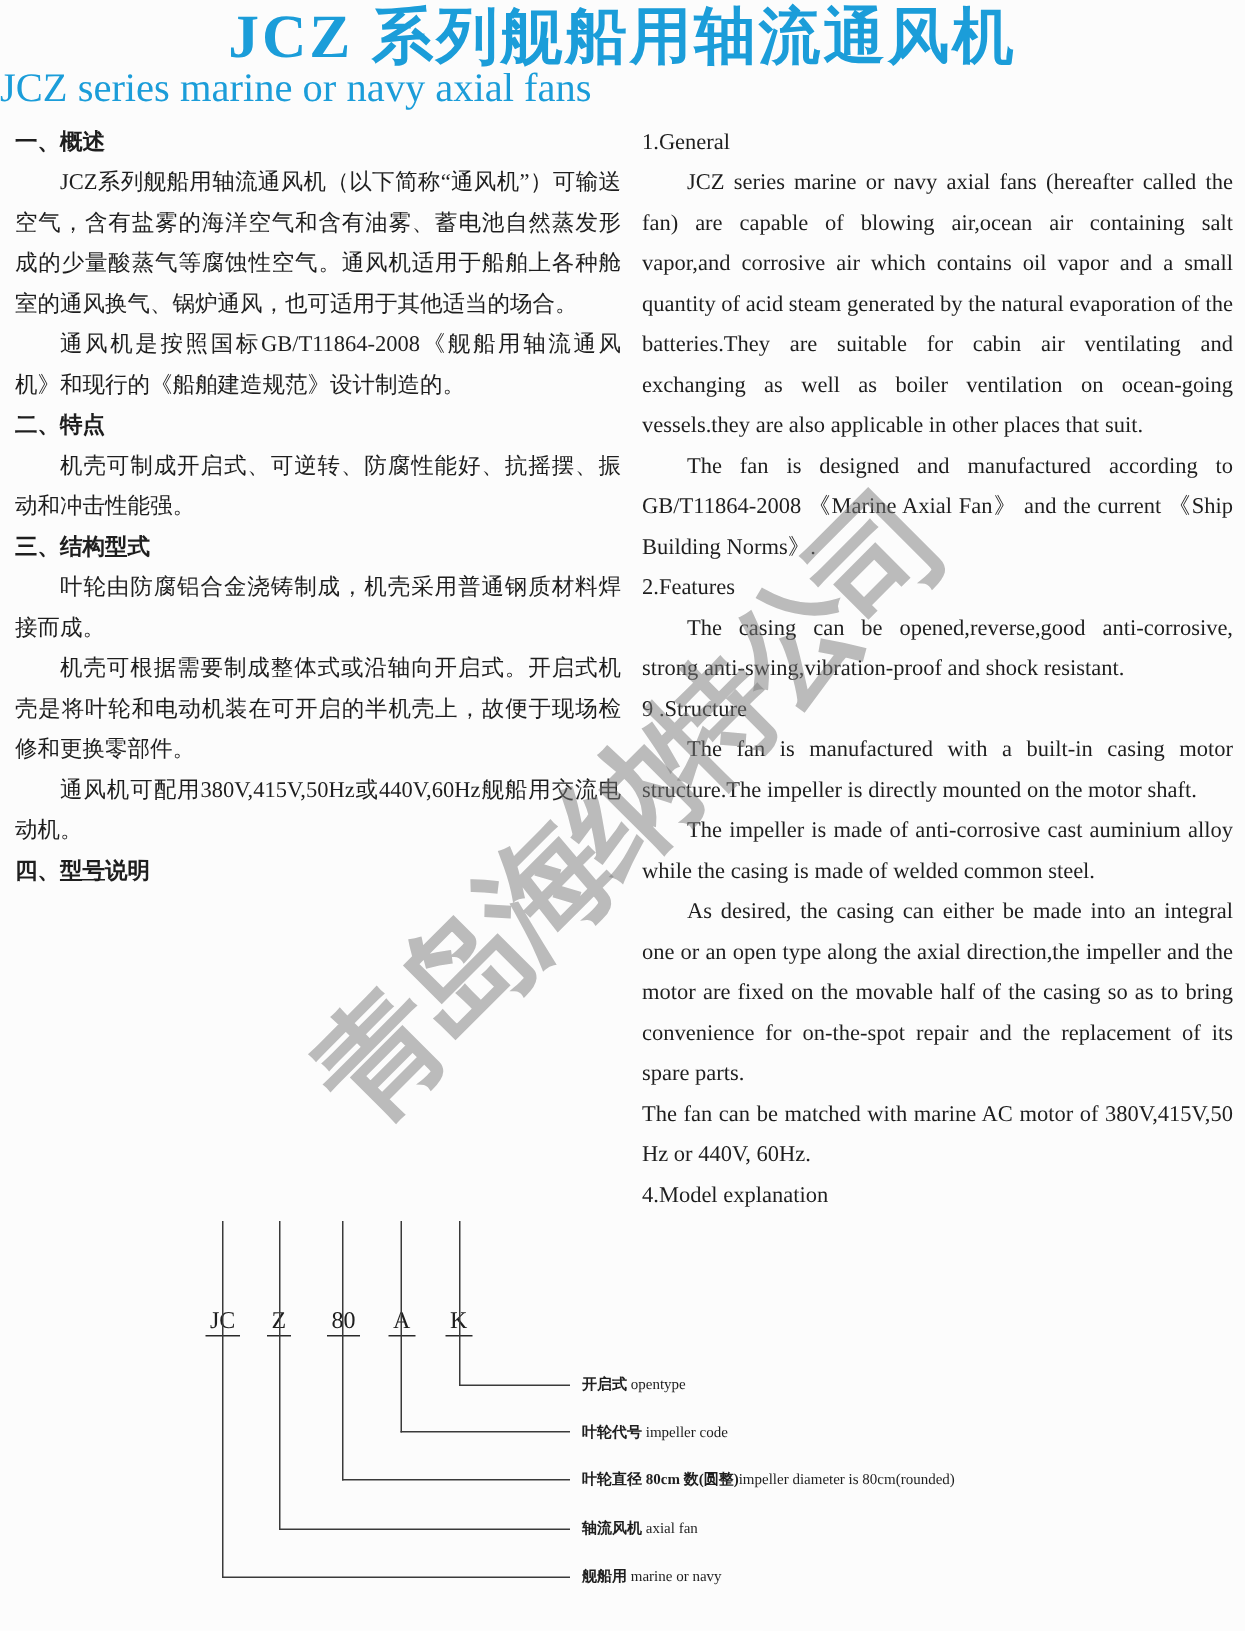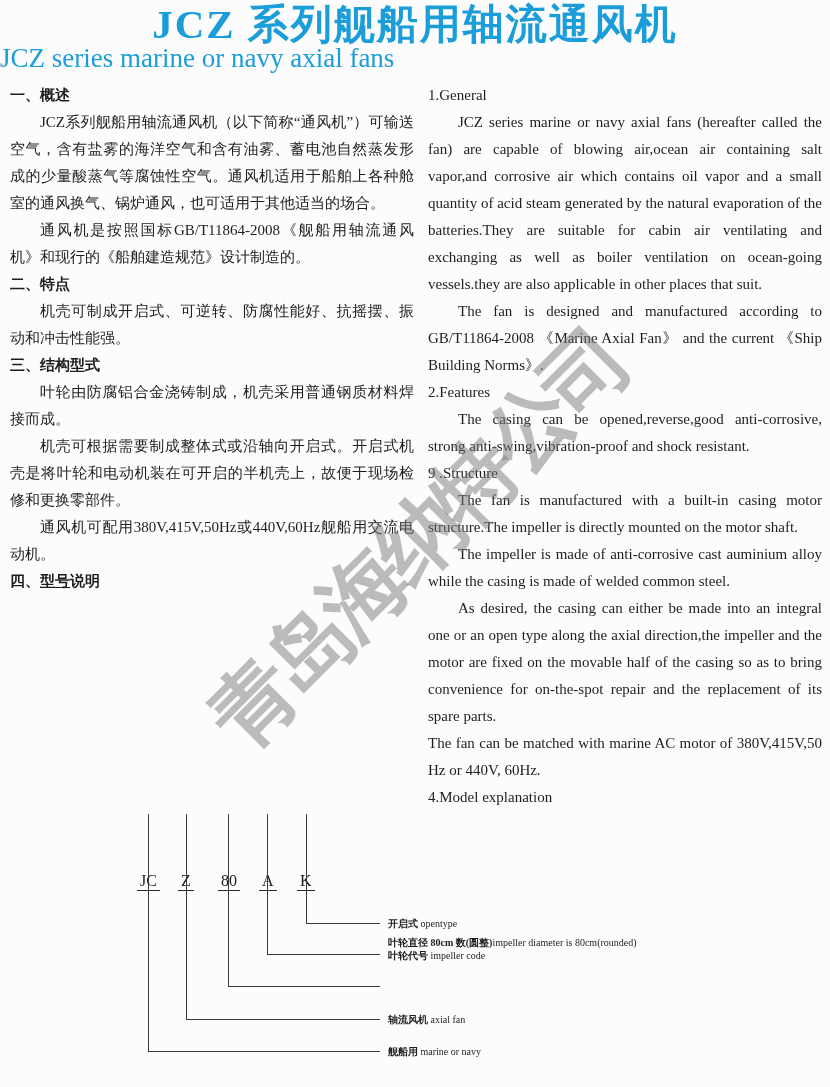--- a/index.html
+++ b/index.html
@@ -140,19 +140,19 @@
     <div class="code" style="left:297px;">K</div>
 
     <div class="conn" style="left:148px;top:814px;width:232px;height:238px;"></div>
     <div class="conn" style="left:186px;top:814px;width:194px;height:206px;"></div>
     <div class="conn" style="left:228px;top:814px;width:152px;height:173px;"></div>
     <div class="conn" style="left:267px;top:814px;width:113px;height:141px;"></div>
     <div class="conn" style="left:306px;top:814px;width:74px;height:110px;"></div>
 
     <div class="dlabel" style="top:911px;"><span class="zh">开启式</span> <span class="en">opentype</span></div>
     <div class="dlabel" style="top:943px;"><span class="zh">叶轮代号</span> <span class="en">impeller code</span></div>
-    <div class="dlabel" style="top:930px;"><span class="zh">叶轮直径 80cm 数(圆整)</span><span class="en">impeller diameter is 80cm(rounded)</span></div>
+    <div class="dlabel" style="top:974px;"><span class="zh">叶轮直径 80cm 数(圆整)</span><span class="en">impeller diameter is 80cm(rounded)</span></div>
     <div class="dlabel" style="top:1007px;"><span class="zh">轴流风机</span> <span class="en">axial fan</span></div>
     <div class="dlabel" style="top:1039px;"><span class="zh">舰船用</span> <span class="en">marine or navy</span></div>
 
   </div>
 
 </div>
 
 </body></html>

